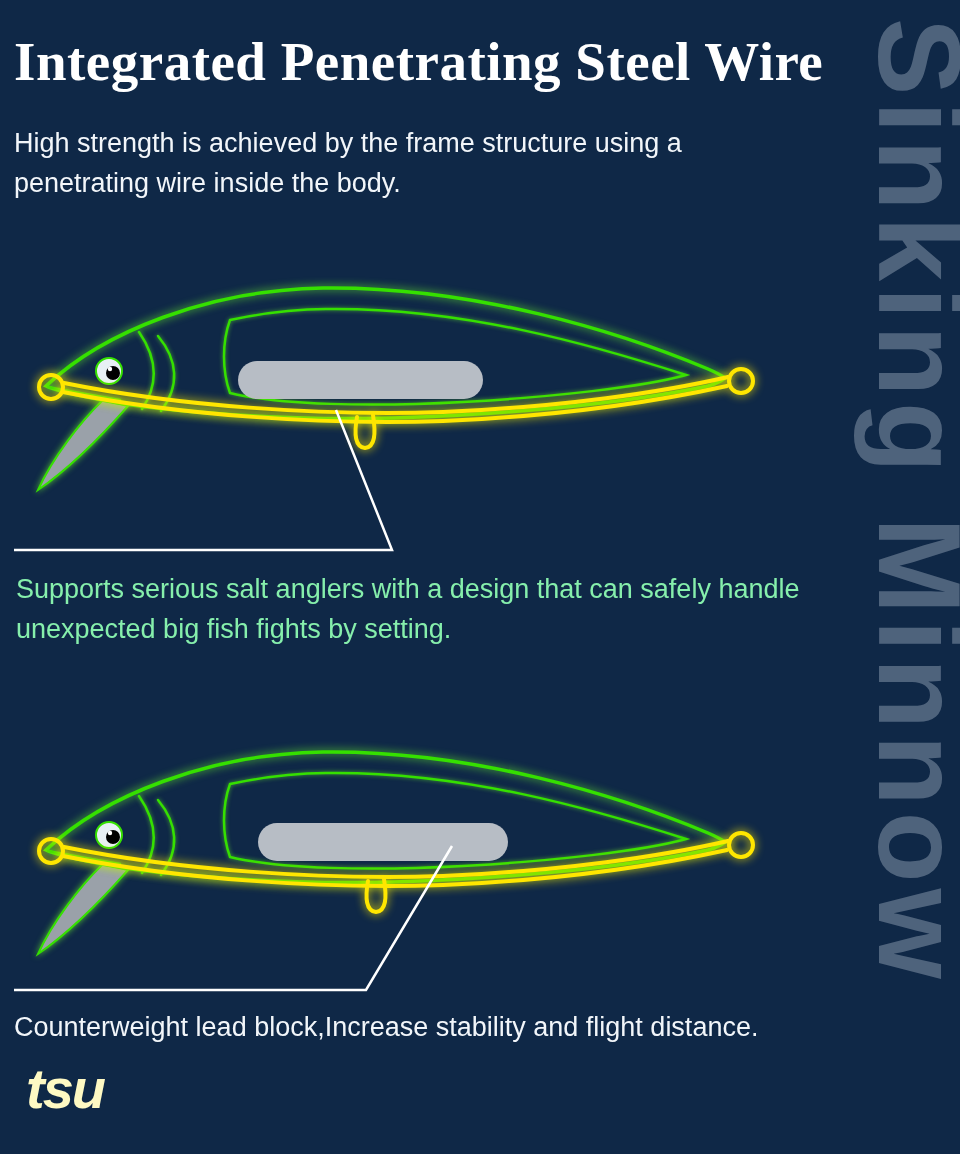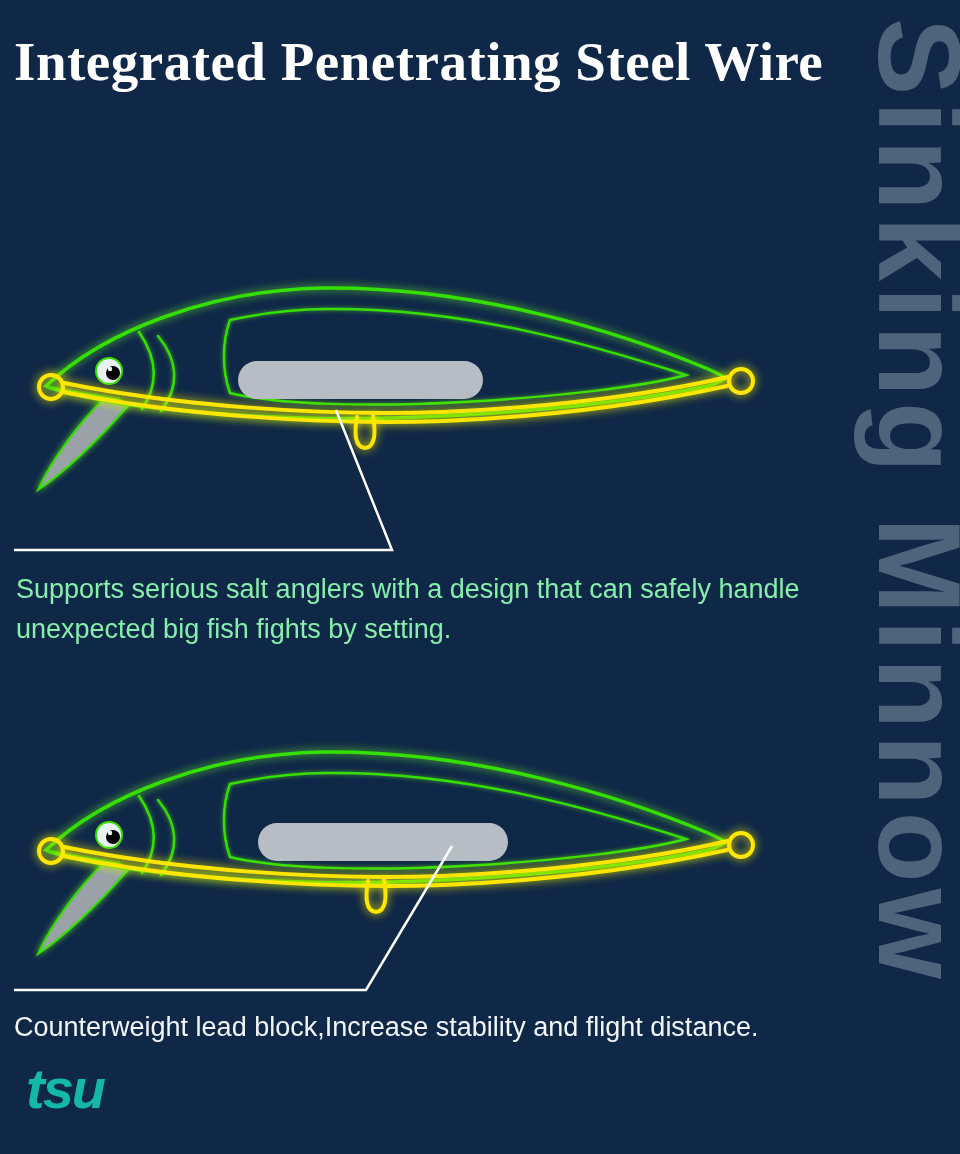--- a/index.html
+++ b/index.html
@@ -46,30 +46,31 @@
 
   .watermark {
     position:absolute; top:18px; right:2px; height:1130px;
     writing-mode:vertical-rl; white-space:nowrap;
     font-weight:700; font-size:116px; letter-spacing:6px;
     color:rgba(132,148,167,0.55);
   }
   .brand-logo {
     position:absolute; left:26px; top:1056px;
     font-style:italic; font-weight:700; font-size:56px;
-    letter-spacing:-2px; color:#14b8a6;
+    letter-spacing:-2px; color:#fef9c3;
   }
 </style>
 </head>
 <body>
 
 <div class="canvas">
 
   <div class="page-title">Integrated Penetrating Steel Wire</div>
 
+  <div class="intro">High strength is achieved by the frame structure using a penetrating wire inside the body.</div>
 
   <svg class="fish-1" width="790" height="330" viewBox="0 0 790 330">
     <path class="fin" d="M 120,180 C 98,205 62,242 30,264 C 44,233 72,196 95,174 Z"></path>
     <path class="ln-g" d="M 38,160 C 95,106 200,64 315,62 C 465,60 612,106 700,143 C 707,146 713,149 717,152 C 713,155 707,158 700,160 C 610,179 485,189 385,192 C 272,195 162,185 110,177 C 76,171 50,166 38,160 Z"></path>
     <path class="ln-g2" d="M 222,94 C 255,87 288,83 318,83 C 455,81 588,120 678,149 C 635,161 545,171 455,176 C 362,181 272,179 222,167 C 214,145 214,116 222,94 Z"></path>
     <path class="ln-g2" d="M 150,110 C 170,134 172,160 153,185"></path>
     <path class="ln-g2" d="M 131,106 C 149,132 151,158 134,183"></path>
     <path class="ln-g2" d="M 40,161 C 66,166 88,170 112,174"></path>
     <circle cx="101" cy="145" r="13" fill="#e8f0f4" stroke="#35e000" stroke-width="2"></circle>
     <circle cx="105" cy="147" r="7" fill="#000000"></circle>

